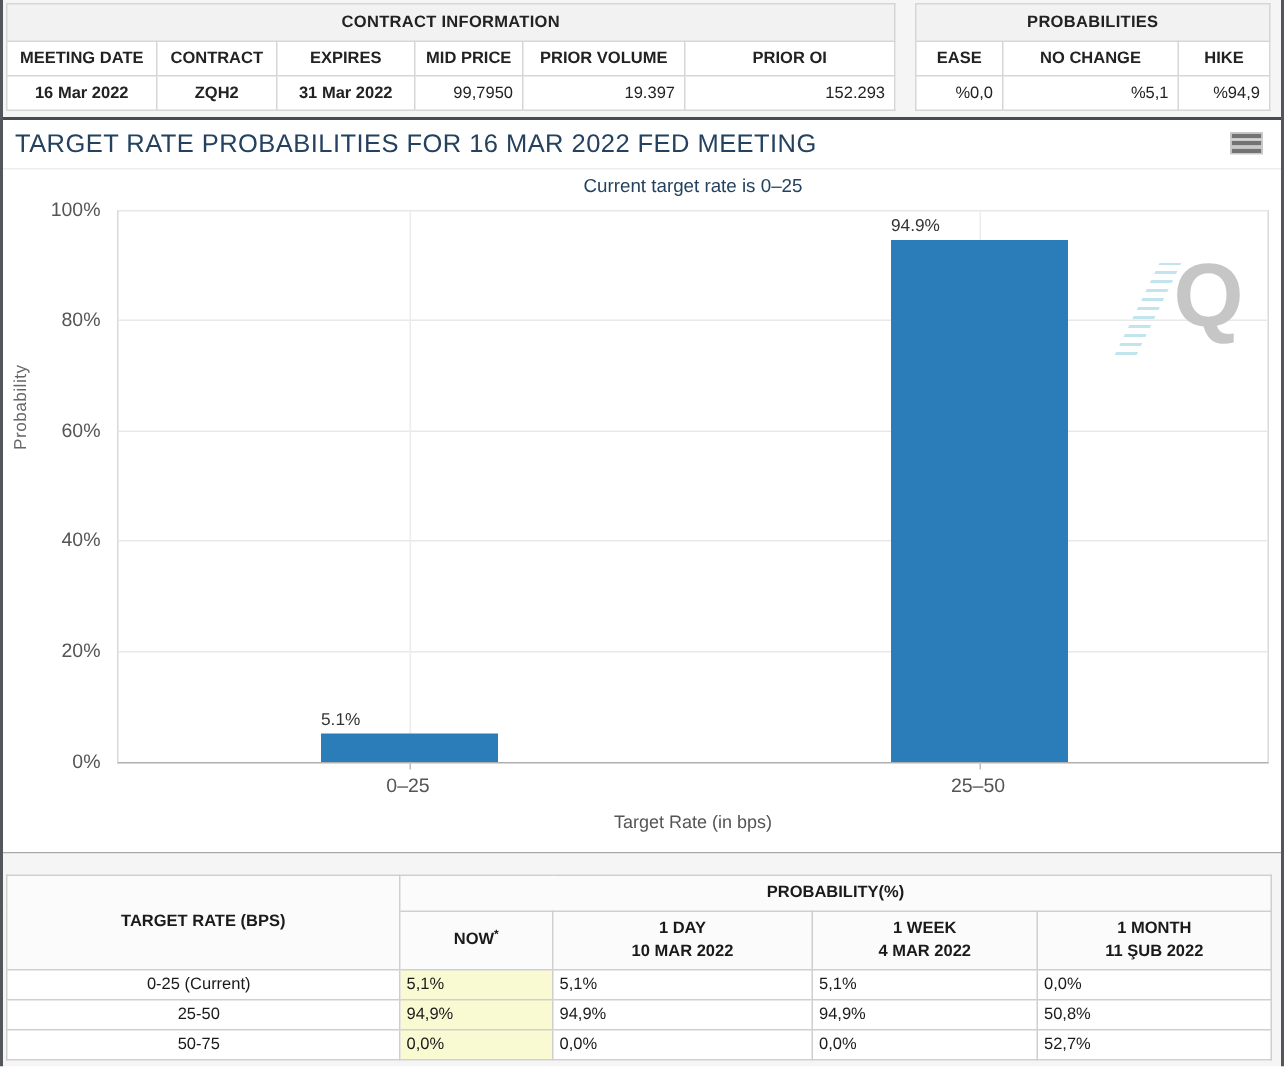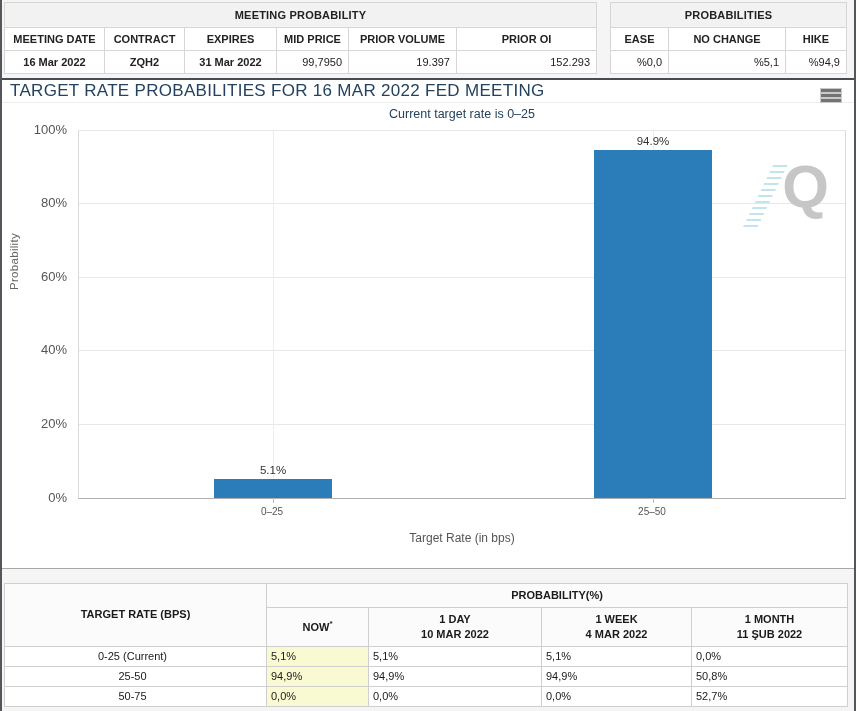--- a/index.html
+++ b/index.html
@@ -20,21 +20,21 @@
   table.mini th { font-weight:bold; text-align:center; }
   td.c { text-align:center;font-weight:bold; } td.r { text-align:right; }
   #meeting-table { position:absolute; left:2px; top:2px; width:592px; }
   #prob-summary-table { position:absolute; left:608px; top:2px; width:236px; }
 
   
   .chart-panel {
     position:relative; height:491px; background:#fff;
     border-top:2px solid #474c52; border-bottom:1px solid #a7a7a7;
   }
-  .title-bar { position:relative; height:23px; display:flex; align-items:center; border-bottom:1px solid #ededed; }
+  .title-bar { position:relative; height:33px; display:flex; align-items:center; border-bottom:1px solid #ededed; }
   .chart-title { padding-left:8px; font-size:17px; color:#24425f; letter-spacing:.3px; white-space:nowrap; }
   .menu-icon { position:absolute; right:13px; top:9px; width:20px; cursor:pointer; }
   .menu-icon i { display:block; height:3px; background:#737373; outline:1px solid #c9c9c9; margin-bottom:2px; }
 
   .chart-body { position:relative; height:455px; }
   .chart-subtitle { position:absolute; left:76px; width:768px; top:4px; text-align:center; font-size:12.5px; color:#24425f; }
 
   .y-title {
     position:absolute; left:6px; top:130px; writing-mode:vertical-rl; transform:rotate(180deg);
     font-size:11.5px; color:#666; letter-spacing:.3px;
@@ -42,28 +42,28 @@
   .plot {
     position:absolute; left:76px; top:27px; width:768px; height:369px; background:#fff;
     border-left:1px solid #d9d9d9; border-right:1px solid #d9d9d9;
     border-top:1px solid #e7e7e7; border-bottom:1px solid #b0b0b0;
   }
   .hgrid { position:absolute; left:0; width:100%; height:1px; background:#e8e8e8; }
   .vgrid { position:absolute; top:0; height:100%; width:1px; background:#ececec; }
   .tickmark { position:absolute; top:100%; height:5px; width:1px; background:#bdbdbd; }
   .bar-slot {
     position:absolute; bottom:0; width:118px; height:100%;
-    display:flex; flex-direction:column; justify-content:flex-end; align-items:center;
+    display:flex; flex-direction:column; justify-content:flex-end; align-items:flex-start;
   }
   .bar-label { font-size:11.5px; color:#333; margin-bottom:3px; }
   .bar { width:100%; }
   .ytick-rail { position:absolute; left:0; top:27px; width:70px; height:369px; }
   .ytick { position:absolute; right:5px; font-size:13px; color:#555; }
   .xtick-rail { position:absolute; left:76px; top:403px; width:768px; height:16px; }
-  .xtick { position:absolute; transform:translateX(-50%); font-size:10px; color:#555; }
+  .xtick { position:absolute; transform:translateX(-50%); font-size:13px; color:#555; }
   .x-title { position:absolute; left:76px; top:428px; width:768px; text-align:center; font-size:12px; color:#555; }
 
   .watermark { position:absolute; right:16px; top:32px; width:86px; height:66px; }
   .watermark .hatch {
     position:absolute; left:0; top:2px; width:52px; height:62px; opacity:.85;
     background:repeating-linear-gradient(180deg,#b6e0ea 0 2px,transparent 2px 6px);
     clip-path:polygon(58% 0,86% 0,28% 100%,0 100%);
   }
   .watermark .q {
     position:absolute; right:0; top:-6px; font-size:60px; line-height:1; font-weight:bold; color:#c6c6c6;
@@ -85,21 +85,21 @@
   .col-week { width:150px; } .col-month { width:156px; }
   sup { font-size:8px; }
 </style>
 </head>
 <body>
 
 <div id="page">
 
   <div class="top-strip">
     <table class="mini" id="meeting-table">
-      <caption>MEETING PROBABILITY</caption>
+      <caption>CONTRACT INFORMATION</caption>
       <colgroup>
         <col style="width:100px">
           <col style="width:80px">
           <col style="width:92px">
         <col style="width:72px">
           <col style="width:108px">
           <col style="width:140px">
       </colgroup>
       <tbody>
           <tr>

